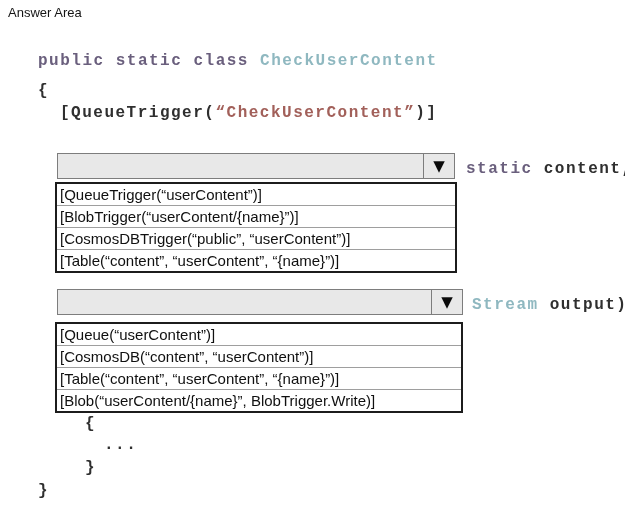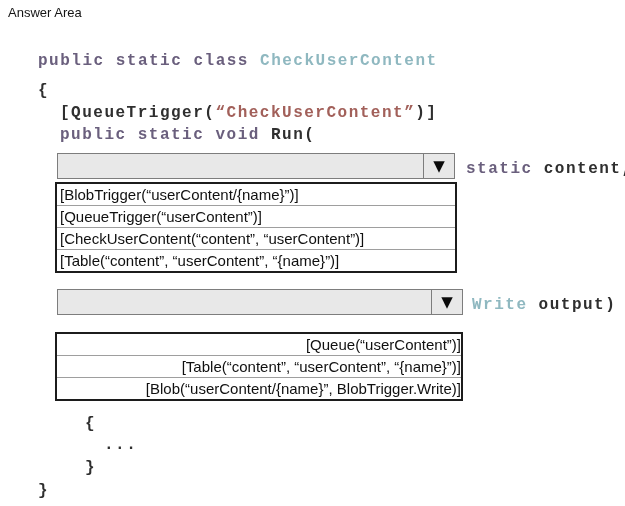--- a/index.html
+++ b/index.html
@@ -34,49 +34,49 @@
 <div class="page">
 
   <div class="title">Answer Area</div>
 
   <div class="codeline" style="left:38px;top:52px;"><span class="kw">public static class </span><span class="ty">CheckUserContent</span></div>
 
   <div class="codeline" style="left:38px;top:82px;">{</div>
 
   <div class="codeline" style="left:60px;top:104px;"><span>[QueueTrigger(</span><span class="str">“CheckUserContent”</span><span>)]</span></div>
 
-  <div class="codeline" style="left:60px;top:126px;"><span class="kw">public static void </span><span>Run(</span></div>
 
   <div class="selectbox" style="left:57px;top:153px;width:398px;">
     <div class="select-value"></div>
     <div class="arrowcell">
       <span class="arrow">▼</span>
     </div>
   </div>
 
   <div class="codeline" style="left:466px;top:160px;"><span class="kw">static </span><span>content,</span></div>
 
   <div class="optlist" style="left:55px;top:182px;width:402px;">
+    <div class="optrow">[QueueTrigger(“userContent”)]</div>
     <div class="optrow">[BlobTrigger(“userContent/{name}”)]</div>
-    <div class="optrow">[QueueTrigger(“userContent”)]</div>
-    <div class="optrow">[CheckUserContent(“content”, “userContent”)]</div>
+    <div class="optrow">[CosmosDBTrigger(“public”, “userContent”)]</div>
     <div class="optrow">[Table(“content”, “userContent”, “{name}”)]</div>
   </div>
 
   <div class="selectbox" style="left:57px;top:289px;width:406px;">
     <div class="select-value"></div>
     <div class="arrowcell">
       <span class="arrow">▼</span>
     </div>
   </div>
 
-  <div class="codeline" style="left:472px;top:296px;"><span class="ty">Write </span><span>output)</span></div>
+  <div class="codeline" style="left:472px;top:296px;"><span class="ty">Stream </span><span>output)</span></div>
 
-  <div class="optlist" style="left:55px;top:332px;width:408px;text-align:right;">
+  <div class="optlist" style="left:55px;top:322px;width:408px;">
     <div class="optrow">[Queue(“userContent”)]</div>
+    <div class="optrow">[CosmosDB(“content”, “userContent”)]</div>
     <div class="optrow">[Table(“content”, “userContent”, “{name}”)]</div>
     <div class="optrow">[Blob(“userContent/{name}”, BlobTrigger.Write)]</div>
   </div>
 
   <div class="codeline" style="left:85px;top:415px;">{</div>
   <div class="codeline" style="left:104px;top:436px;">...</div>
   <div class="codeline" style="left:85px;top:459px;">}</div>
   <div class="codeline" style="left:38px;top:482px;">}</div>
 
 </div>

